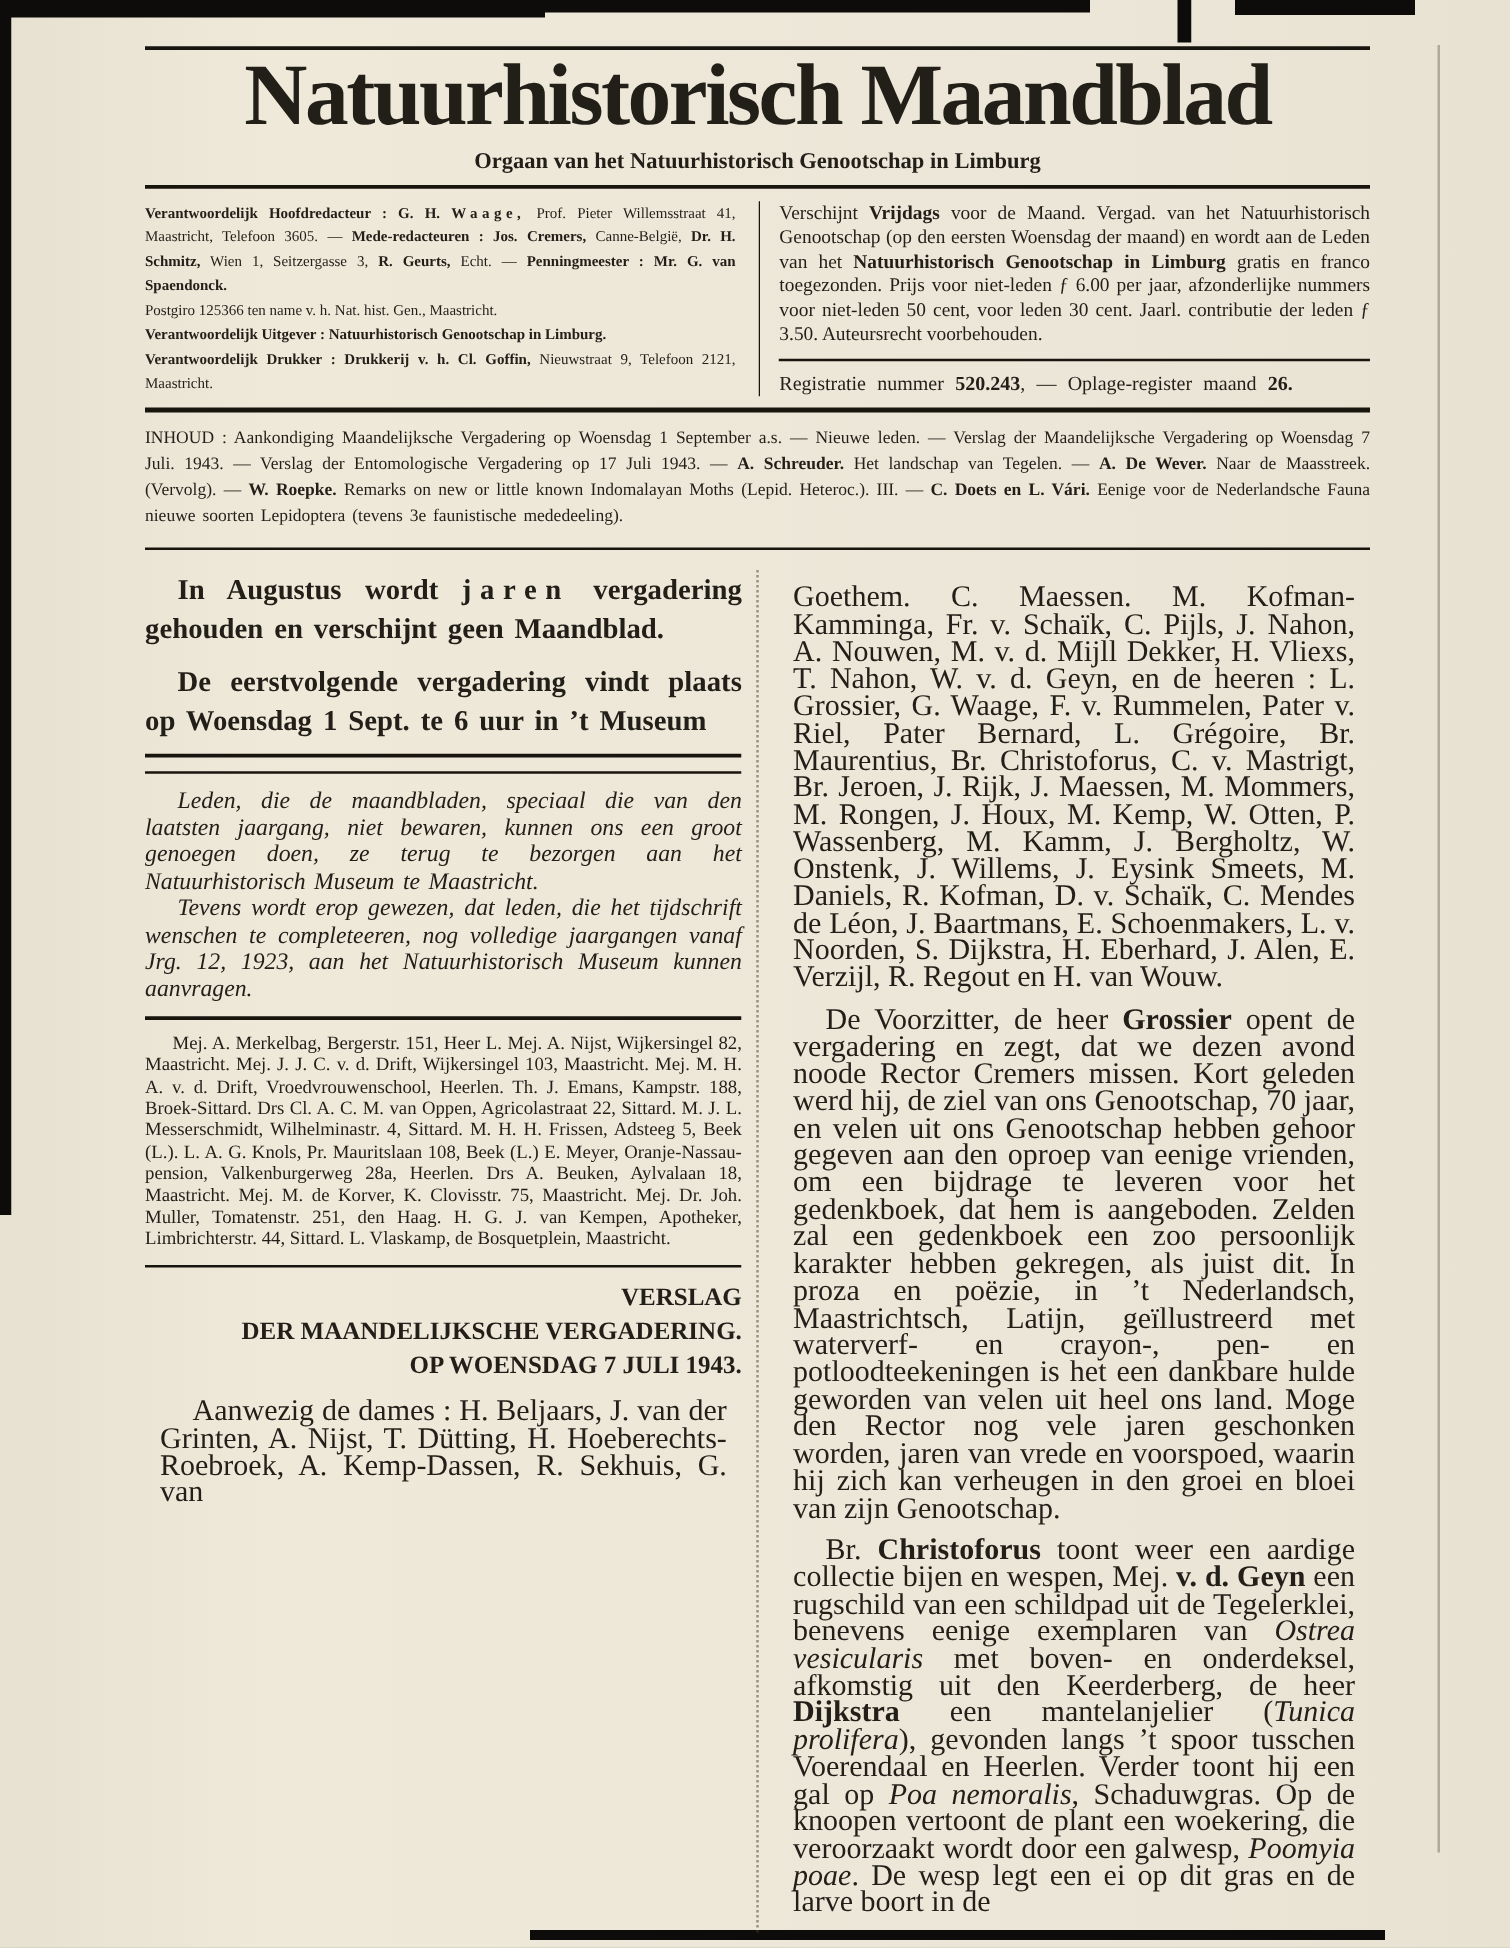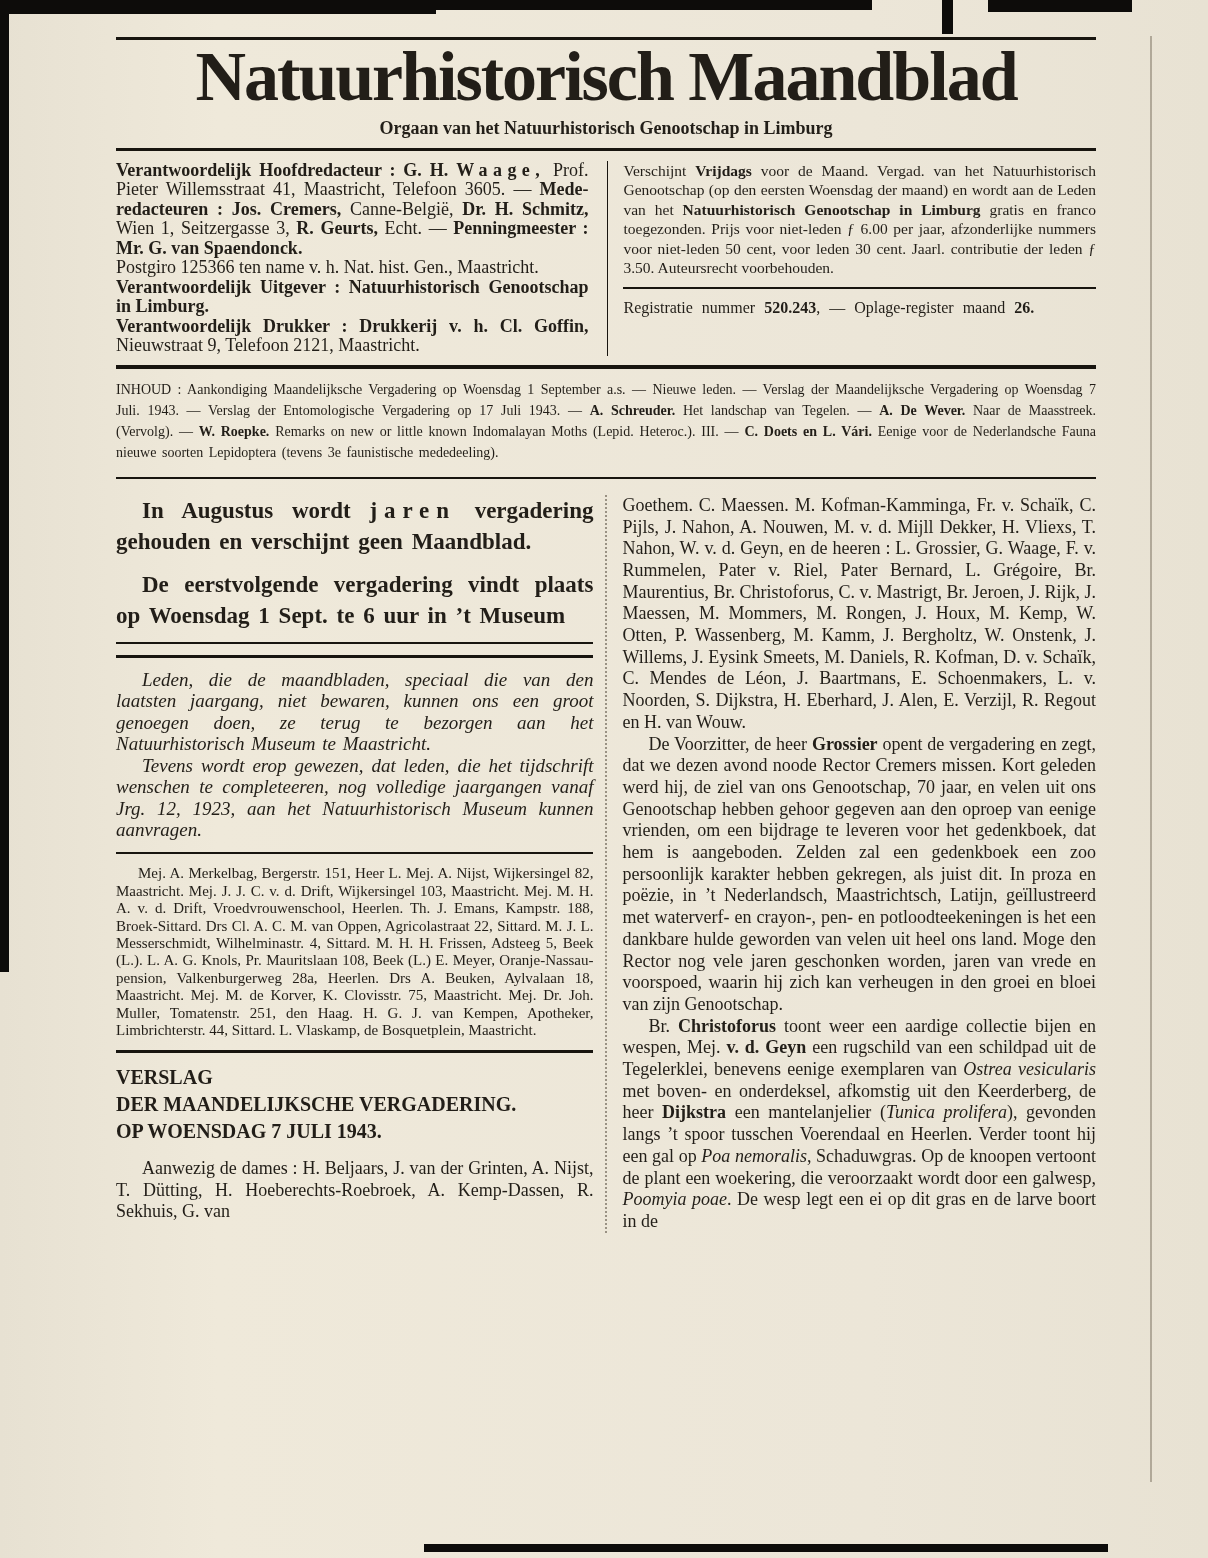--- a/index.html
+++ b/index.html
@@ -26,40 +26,40 @@
   .issue-row .r{text-align:right;}
   .rule{background:#18150f;}
   .rule-a{height:3px;margin-top:7px;}
   .rule-b{height:3px;margin-top:9px;}
   .rule-c{height:4px;margin-top:9px;}
   .rule-d{height:2px;margin-top:13px;}
   .title{text-align:center;font-weight:bold;font-size:70px;line-height:1.04;letter-spacing:-2px;margin:1px 0 0;}
   .subtitle{text-align:center;font-weight:bold;font-size:18px;margin-top:4px;}
   
   .mast-cols{display:flex;margin-top:10px;}
-  .mast-left{width:476px;padding-right:18px;font-size:18px;line-height:19.5px;text-align:justify;}
+  .mast-left{width:476px;padding-right:18px;font-size:12px;line-height:19.5px;text-align:justify;}
   .mast-div{width:2px;background:#18150f;}
   .mast-right{width:476px;padding-left:15px;font-size:15.5px;line-height:19.5px;text-align:justify;}
   .mast-left p,.mast-right p{margin:0;}
   .reg-rule{height:2px;background:#18150f;margin:9px 0 9px;}
   .reg-line{font-size:16px;word-spacing:5px;}
   .inhoud{font-size:14px;line-height:21px;text-align:justify;margin-top:10px;word-spacing:2px;}
   
   .body-cols{display:flex;margin-top:16px;align-items:stretch;}
   .col-left{width:484px;padding-right:12px;}
   .col-sep{border-left:2px dotted rgba(70,60,45,.5);}
   .col-right{width:480px;padding-left:15px;}
   .ann{font-weight:bold;font-size:23px;line-height:31px;text-align:justify;text-indent:26px;margin:0;word-spacing:3px;}
   .ann+.ann{margin-top:12px;}
   .hr-col{height:2.5px;background:#18150f;margin:11px 0 11px;}
   .notice p{font-style:italic;font-size:19px;line-height:21.5px;text-align:justify;text-indent:26px;margin:0;word-spacing:2px;}
   .nl-head{font-weight:bold;font-size:20px;text-align:center;letter-spacing:1.5px;margin:2px 0 9px;}
   .members{font-size:15px;line-height:17.4px;text-align:justify;text-indent:22px;margin:0;}
-  .verslag-head{font-weight:bold;font-size:20px;line-height:27px;text-align:left;margin:4px 0 0;}
-  .bodytext{font-size:18px;line-height:21.7px;text-align:justify;margin:0;}
+  .verslag-head{font-weight:bold;font-size:20px;line-height:27px;text-align:right;margin:4px 0 0;}
+  .bodytext{font-size:24px;line-height:21.7px;text-align:justify;margin:12px;}
   .indent{text-indent:26px;}
   .aanwezig{margin-top:13px;}
 </style>
 </head>
 <body>
 
 <div class="page">
 
   <div class="edge edge-top-1"></div>
   <div class="edge edge-top-2"></div>

